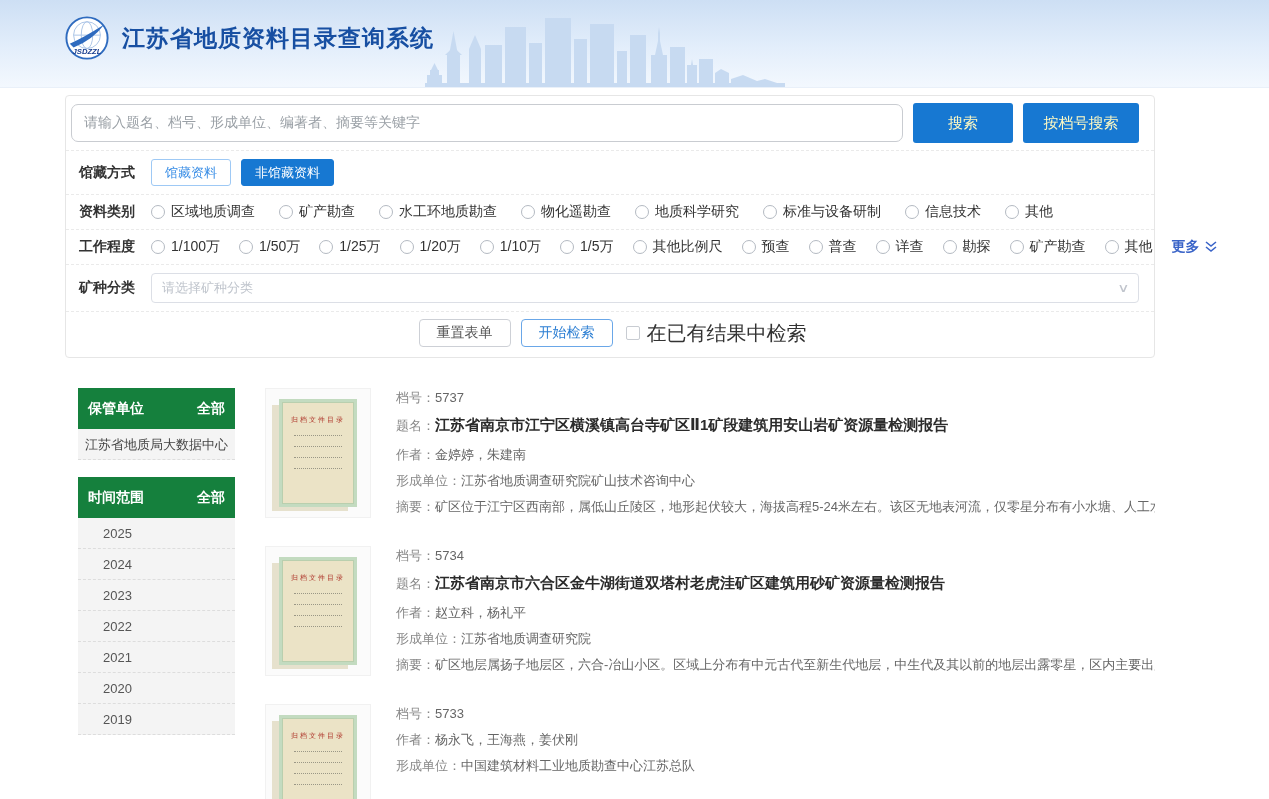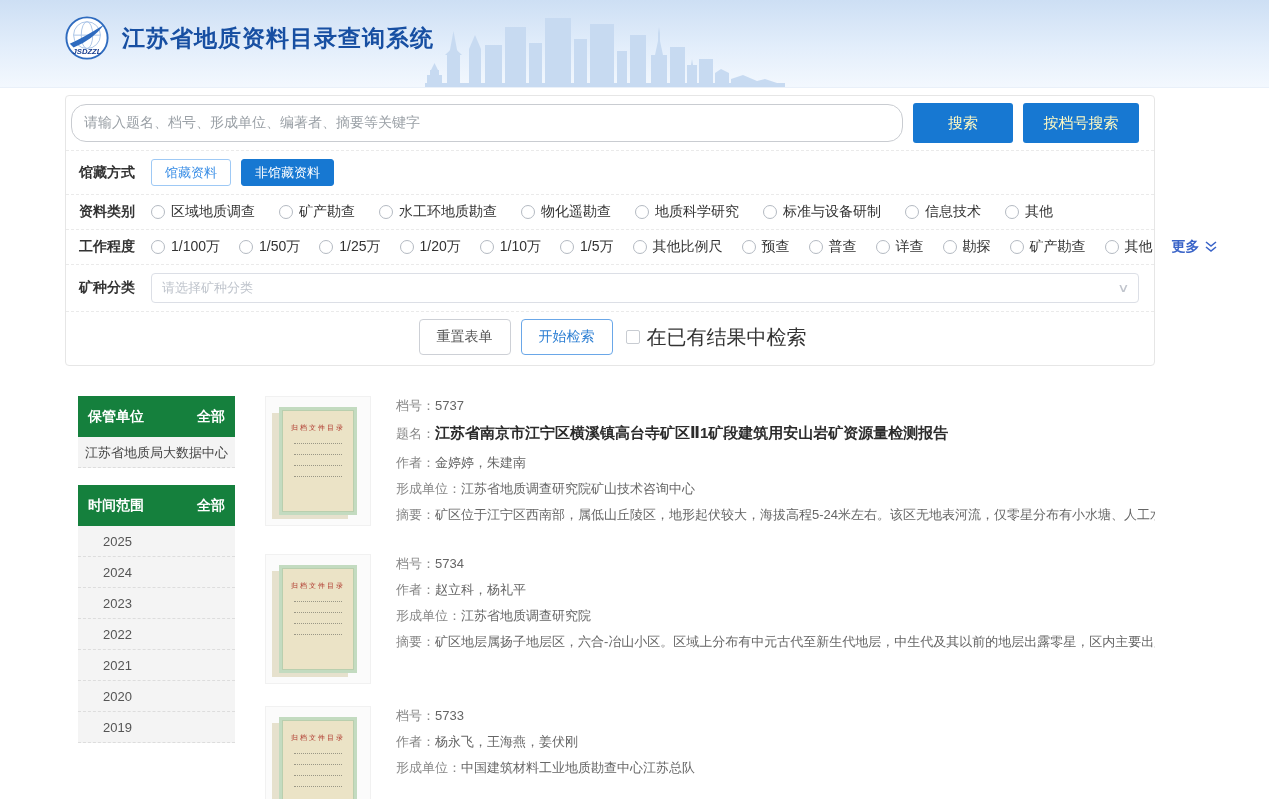--- a/index.html
+++ b/index.html
@@ -22,21 +22,21 @@
   .app-title { margin:0; font-size:23px; font-weight:bold; color:#174fa2; letter-spacing:1px; }
   .skyline { position:absolute; left:425px; bottom:0; height:72px; width:360px; }
   
   .container { width:1090px; margin-left:65px; }
   
   .search-panel { margin-top:7px; background:#fff; border:1px solid #e6e6e6; border-radius:4px; }
   .sp-row { display:flex; align-items:center; padding:8px 15px 8px 13px; border-bottom:1px dashed #eaeaea; }
   .sp-row:last-child { border-bottom:none; }
   .sp-row.search-row { padding:7px 15px 7px 5px; }
   .search-input {
-    flex:1; height:38px; border:1px solid #c9ccd1; border-radius:15px;
+    flex:1; height:38px; border:1px solid #c9ccd1; border-radius:7px;
     padding:0 12px; font-size:14px; color:#333; outline:none;
     font-family:Liberation Mono, monospace;
   }
   .search-input::placeholder { color:#9aa0a6; }
   .btn-primary {
     height:40px; border:none; border-radius:3px; background:#1778d2; color:#fef9c3;
     font-size:15px; cursor:pointer; margin-left:10px; flex-shrink:0;
     font-family:"Liberation Sans","DejaVu Sans",sans-serif;
   }
   .btn-search { width:100px; }
@@ -59,21 +59,21 @@
   .more-link { margin-left:auto; display:flex; align-items:center; gap:4px; color:#3a64c8; font-size:14px; font-weight:bold; cursor:pointer; white-space:nowrap; }
   .more-link svg { width:14px; height:12px; }
   .select-box {
     flex:1; max-width:992px; height:30px; border:1px solid #dcdfe6; border-radius:4px;
     display:flex; align-items:center; justify-content:space-between; padding:0 10px;
     color:#bfc4cc; font-size:13px; background:#fff; cursor:pointer;
   }
   .select-caret { color:#c0c4cc; font-size:12px; transform:scaleX(1.4); }
   .sp-row.actions { justify-content:center; padding:7px 0 10px; }
   .btn-plain {
-    height:36px; padding:0 17px; background:#fff; border:1px solid #cdd0d6; border-radius:4px;
+    height:28px; padding:0 17px; background:#fff; border:1px solid #cdd0d6; border-radius:4px;
     color:#555; font-size:14px; cursor:pointer; margin:0 5px;
     font-family:"Liberation Sans","DejaVu Sans",sans-serif;
   }
   .btn-outline-primary { border-color:#6aa7e8; color:#2d7fd3; }
   .cb { width:14px; height:14px; border:1px solid #c8ccd2; border-radius:2px; background:#fff; margin:0 7px 0 8px; flex-shrink:0; cursor:pointer; }
   .cb-label { font-size:20px; color:#333; cursor:pointer; }
   
   .results { display:flex; margin-top:30px; }
   .sidebar { width:157px; margin-left:13px; flex-shrink:0; }
   .facet { margin-bottom:17px; }
@@ -342,20 +342,21 @@
                   <i></i>
                   <i></i>
                   <i></i>
                   <i></i>
                 </div>
             </div>
           </div>
         </div>
         <div class="info">
           <div class="meta-row"><span class="lbl">档号：</span><span class="val">5734</span></div>
+          <div class="meta-row title-row"><span class="lbl">题名：</span><span class="val">江苏省南京市六合区金牛湖街道双塔村老虎洼矿区建筑用砂矿资源量检测报告</span></div>
           <div class="meta-row"><span class="lbl">作者：</span><span class="val">赵立科，杨礼平</span></div>
           <div class="meta-row"><span class="lbl">形成单位：</span><span class="val">江苏省地质调查研究院</span></div>
           <div class="meta-row"><span class="lbl">摘要：</span><span class="val">矿区地层属扬子地层区，六合-冶山小区。区域上分布有中元古代至新生代地层，中生代及其以前的地层出露零星，区内主要出露新生代地层，区内</span></div>
         </div>
       </article>
 
       <article class="result-item">
         <div class="thumb">
           <div class="book-case">
             <div class="book-cover">

